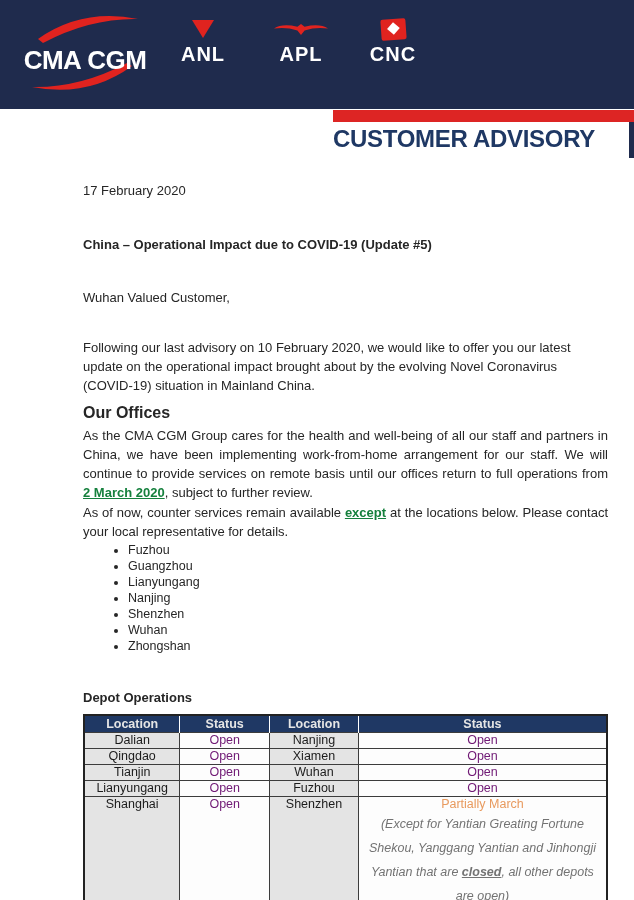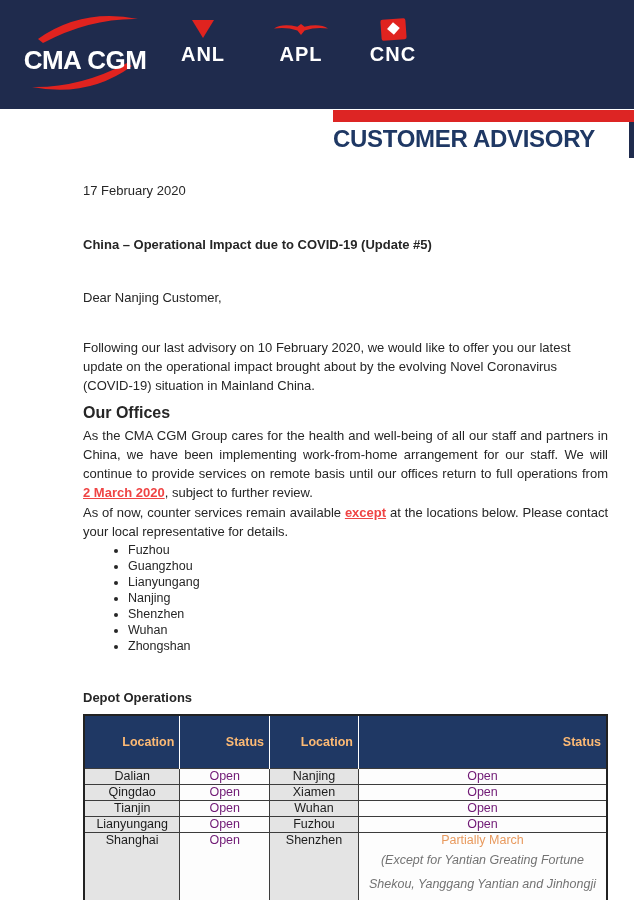--- a/index.html
+++ b/index.html
@@ -28,27 +28,27 @@
   .advisory{position:absolute;top:125px;right:39px;font-size:24px;font-weight:bold;color:#1f3864;letter-spacing:-0.3px;}
   
   .date{position:absolute;left:83px;top:183px;font-size:13px;}
   .doc-title{position:absolute;left:83px;top:237px;font-size:13px;font-weight:bold;}
   .salutation{position:absolute;left:83px;top:290px;font-size:13px;}
   .para{position:absolute;left:83px;width:525px;font-size:13px;line-height:19px;}
   .para1{top:338px;}
   .offices-h{position:absolute;left:83px;top:404px;font-size:16px;font-weight:bold;}
   .para2{top:426px;text-align:justify;}
   .para3{top:503px;text-align:justify;}
-  .hl{color:#ef4444;font-weight:bold;text-decoration:underline;}
+  .hl{color:#15803d;font-weight:bold;text-decoration:underline;}
   .bullet-list{position:absolute;left:83px;top:542px;margin:0;padding-left:45px;font-size:12.5px;line-height:16px;}
   .bullet-list li{margin:0;padding:0;}
   .depot-h{position:absolute;left:83px;top:690px;font-size:13px;font-weight:bold;}
   
   .depot-table{position:absolute;left:83px;top:714px;width:525px;border-collapse:collapse;font-size:12.5px;border:2px solid #222222;}
-  .depot-table th{background:#1f3864;color:#fdba74;text-align:right;font-size:12.5px;font-weight:bold;padding:19px 5px;height:14px;}
+  .depot-table th{background:#1f3864;color:#e5e5e5;text-align:center;font-size:12.5px;font-weight:bold;padding:1px 5px;height:14px;}
   .depot-table th + th{border-left:1px solid #ffffff;}
   .depot-table td{border:1px solid #3c3c3c;padding:0 4px;height:15px;line-height:15px;vertical-align:top;text-align:center;}
   .cell-loc{background:#e4e4e4;color:#1c1c1c;}
   .cell-status{background:#fdfdfd;}
   .status-open{color:#701a75;}
   .status-partial{color:#e89a5e;}
   .note{font-style:italic;color:#737373;line-height:24px;}
 </style>
 </head>
 <body>
@@ -87,21 +87,21 @@
     <span class="brand-text">CNC</span>
   </div>
 </div>
 
 <div class="red-stripe"></div>
 <div class="stripe-cap"></div>
 <div class="advisory">CUSTOMER ADVISORY</div>
 
 <div class="date">17 February 2020</div>
 <div class="doc-title">China – Operational Impact due to COVID-19 (Update #5)</div>
-<div class="salutation">Dear Nanjing Customer,</div>
+<div class="salutation">Wuhan Valued Customer,</div>
 <div class="para para1">Following our last advisory on 10 February 2020, we would like to offer you our latest update on the operational impact brought about by the evolving Novel Coronavirus (COVID-19) situation in Mainland China.</div>
 <div class="offices-h">Our Offices</div>
 <div class="para para2"><span>As the CMA CGM Group cares for the health and well-being of all our staff and partners in China, we have been implementing work-from-home arrangement for our staff. We will continue to provide services on remote basis until our offices return to full operations from </span><span class="hl">2 March 2020</span><span>, subject to further review.</span></div>
 <div class="para para3"><span>As of now, counter services remain available </span><span class="hl">except</span><span> at the locations below. Please contact your local representative for details.</span></div>
 <ul class="bullet-list">
     <li>Fuzhou</li>
     <li>Guangzhou</li>
     <li>Lianyungang</li>
     <li>Nanjing</li>
     <li>Shenzhen</li>

